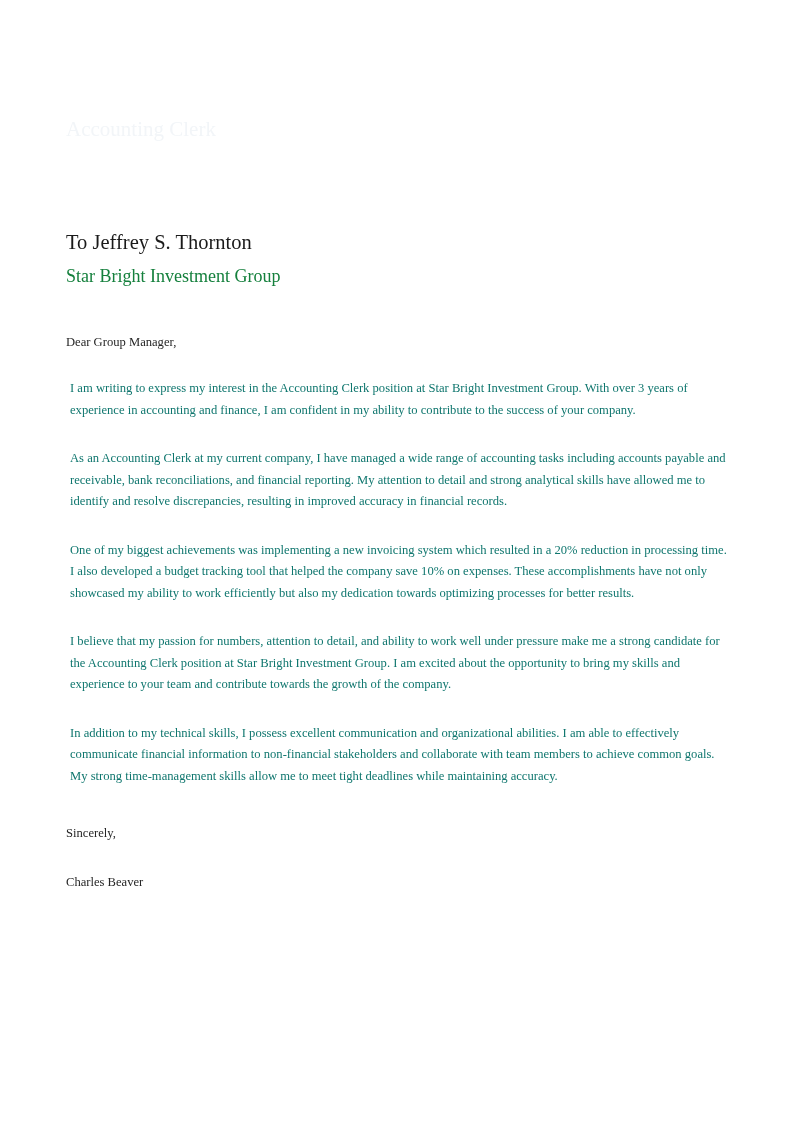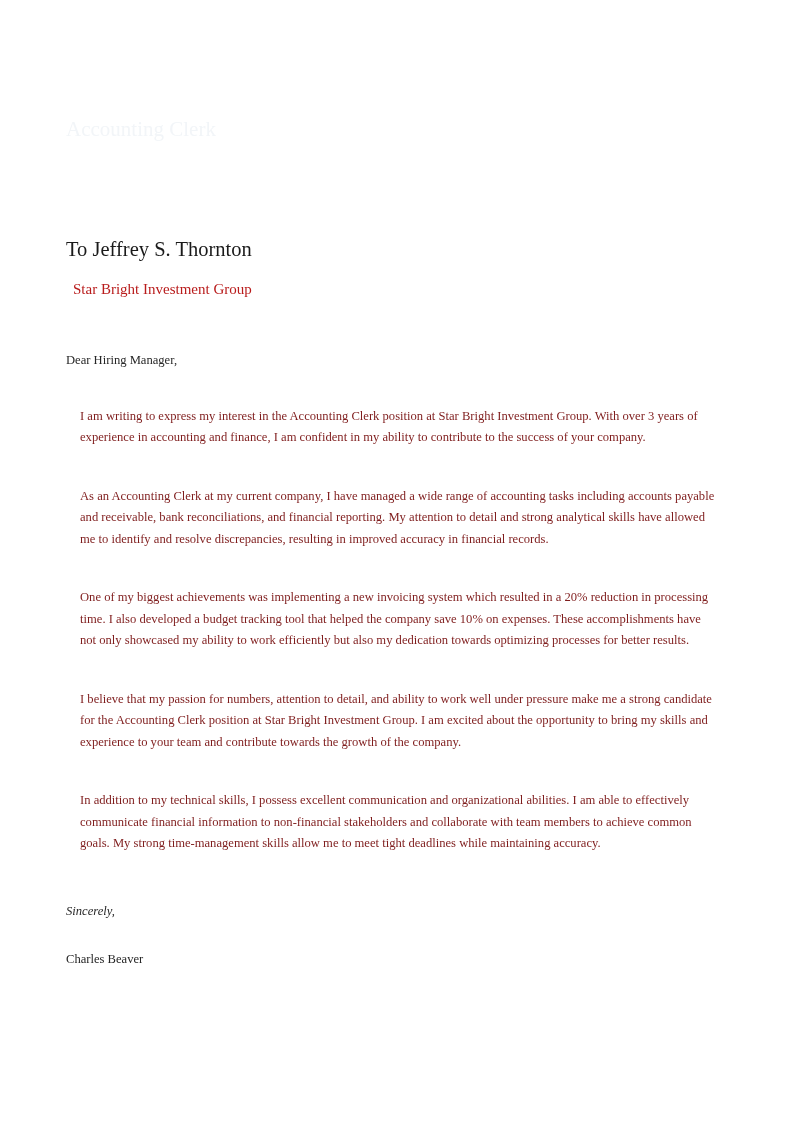--- a/index.html
+++ b/index.html
@@ -92,64 +92,63 @@
     flex: 0 0 auto;
   }
   .contact-icon svg {
     display: block;
   }
 
   
   .letter {
     position: absolute;
     left: 66px;
-    top: 193px;
+    top: 186px;
     width: 668px;
   }
 
   .recipient-name {
     color: #1a1a1a;
     font-size: 20.5px;
     font-weight: normal;
     margin: 0;
     padding-top: 44px;
     line-height: 1.2;
   }
   .recipient-org {
-    color: #b91c1c;
-    font-size: 15px;
-    margin: 7px;
+    color: #15803d;
+    font-size: 18px;
+    margin: 0;
     padding-top: 11px;
     line-height: 1.2;
   }
 
   .salutation {
     color: #262626;
     font-size: 12.6px;
     margin: 0;
     padding-top: 46px;
     line-height: 1.45;
   }
 
   .para {
-    color: #7f1d1d;
+    color: #0f766e;
     font-size: 12.6px;
     line-height: 21.5px;
-    margin: 14px;
+    margin: 4px;
     padding-top: 23px;
     text-align: left;
   }
 
   .closing {
     color: #262626;
     font-size: 12.6px;
     margin: 0;
     padding-top: 33px;
     line-height: 1.45;
-    font-style: italic;
   }
   .signature {
     color: #262626;
     font-size: 12.6px;
     margin: 0;
     padding-top: 30px;
     line-height: 1.45;
   }
 </style>
 </head>
@@ -188,21 +187,21 @@
 
       </div>
     </div>
   </div>
 
   <div class="letter">
 
     <p class="recipient-name">To Jeffrey S. Thornton</p>
     <p class="recipient-org">Star Bright Investment Group</p>
 
-    <p class="salutation">Dear Hiring Manager,</p>
+    <p class="salutation">Dear Group Manager,</p>
 
     <p class="para">I am writing to express my interest in the Accounting Clerk position at Star Bright Investment Group. With over 3 years of experience in accounting and finance, I am confident in my ability to contribute to the success of your company.</p>
     <p class="para">As an Accounting Clerk at my current company, I have managed a wide range of accounting tasks including accounts payable and receivable, bank reconciliations, and financial reporting. My attention to detail and strong analytical skills have allowed me to identify and resolve discrepancies, resulting in improved accuracy in financial records.</p>
     <p class="para">One of my biggest achievements was implementing a new invoicing system which resulted in a 20% reduction in processing time. I also developed a budget tracking tool that helped the company save 10% on expenses. These accomplishments have not only showcased my ability to work efficiently but also my dedication towards optimizing processes for better results.</p>
     <p class="para">I believe that my passion for numbers, attention to detail, and ability to work well under pressure make me a strong candidate for the Accounting Clerk position at Star Bright Investment Group. I am excited about the opportunity to bring my skills and experience to your team and contribute towards the growth of the company.</p>
     <p class="para">In addition to my technical skills, I possess excellent communication and organizational abilities. I am able to effectively communicate financial information to non-financial stakeholders and collaborate with team members to achieve common goals. My strong time-management skills allow me to meet tight deadlines while maintaining accuracy.</p>
 
     <p class="closing">Sincerely,</p>
     <p class="signature">Charles Beaver</p>
 

